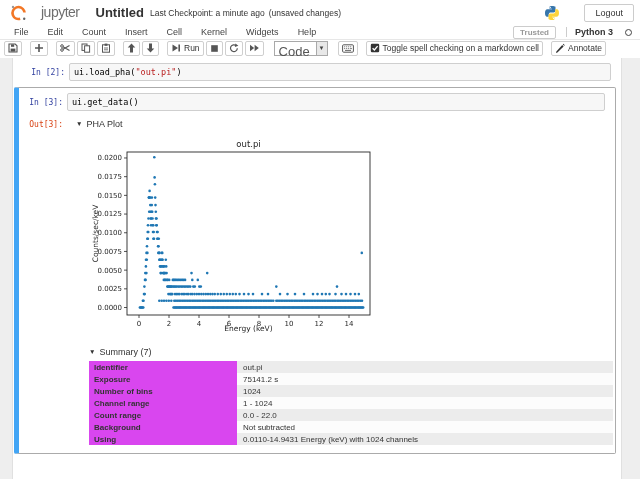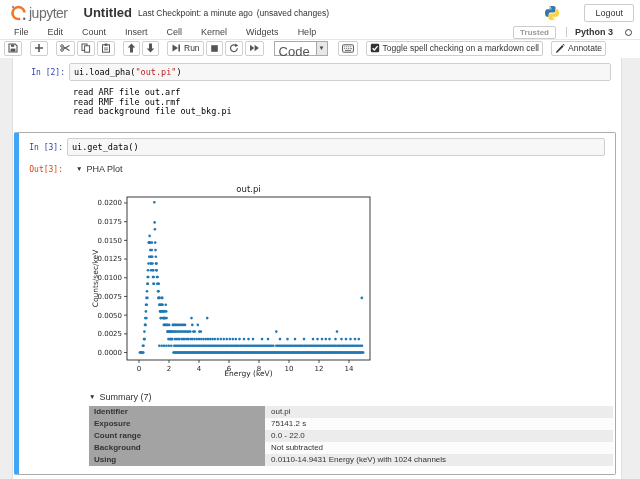--- a/index.html
+++ b/index.html
@@ -1,21 +1,21 @@
 <!DOCTYPE html>
 <html><head>
 <meta charset="utf-8">
 <style>
   * { margin:0; padding:0; box-sizing:border-box; }
   html,body { width:640px; height:479px; overflow:hidden; }
   body { font-family:"Liberation Sans","DejaVu Sans",sans-serif; background:#fff; color:#333; position:relative; }
 
   
   .header { height:25px; display:flex; align-items:center; padding:0 6px 0 10px; background:#fff; }
-  .logo { display:flex; align-items:center; gap:2px; cursor:pointer; }
+  .logo { display:flex; align-items:flex-start; gap:14px; cursor:pointer; }
   .logo-text { font-size:14px; color:#6e6e6e; letter-spacing:-0.5px; }
   .nb-title { font-size:13px; color:#333; margin-left:16px; }
   .checkpoint { font-size:8.5px; color:#333; margin-left:6px; }
   .unsaved { font-size:8.5px; color:#333; margin-left:4px; }
   .header-right { margin-left:auto; display:flex; align-items:center; gap:24px; }
   .logout-btn { font-size:9px; color:#333; background:#fff; border:1px solid #ccc; border-radius:2px; padding:3px 10px; cursor:pointer; }
 
   
   .menubar { height:15px; display:flex; align-items:center; padding:0 8px 0 14px; border-bottom:1px solid #e7e7e7; background:#fff; }
   .menu-item { font-size:9px; color:#444; margin-right:19px; cursor:pointer; }
@@ -49,21 +49,21 @@
   .selected-cell { margin:6px 5px 0 1px; border:1px solid #ababab; border-left:5px solid #42A5F5; border-radius:2px; padding:3px 0 8px 0; }
   .selected-cell .cell { padding-left:0; }
   .selected-cell .prompt { width:48px; }
   .out-row { display:flex; margin-top:8px; }
   .out-content { flex:1; font-size:9px; color:#333; }
   .tri { font-size:6.5px; color:#333; margin-right:4px; position:relative; top:-1px; }
   .details-line { cursor:pointer; padding-left:9px; }
   .figure-wrap { margin:10px 0 0 24px; }
   .summary-block { margin:12px 0 0 22px; }
   .summary-table { border-collapse:collapse; width:524px; margin-top:4px; font-size:8px; }
-  .summary-table th { width:176px; text-align:left; font-weight:bold; background:#a3a3a3; padding:1.5px 5px; }
+  .summary-table th { width:148px; text-align:left; font-weight:bold; background:#d946ef; padding:1.5px 5px; }
   .summary-table td { padding:1.5px 6px; }
   .summary-table tr:nth-child(odd) td { background:#ececec; }
   .summary-table tr:nth-child(even) td { background:#fcfcfc; }
 
   svg text { font-family:"DejaVu Sans","Liberation Sans",sans-serif; fill:#262626; }
 </style>
 </head>
 <body>
 
 <div class="header">
@@ -208,25 +208,20 @@
   </button>
 </div>
 
 <div class="main">
   <div class="notebook">
 
     <div>
       <div class="cell">
         <div class="prompt in-prompt">In [2]:</div>
         <div class="inputbox"><span>ui.load_pha(</span><span class="tok-string">"out.pi"</span><span>)</span></div>
-      </div>
-      <div class="output-text">
-        <div>read ARF file out.arf</div>
-        <div>read RMF file out.rmf</div>
-        <div>read background file out_bkg.pi</div>
       </div>
     </div>
 
     <div class="selected-cell">
       <div class="cell">
         <div class="prompt in-prompt">In [3]:</div>
         <div class="inputbox"><span>ui.get_data()</span></div>
       </div>
       <div class="out-row">
         <div class="prompt out-prompt" style="padding-top:1px;">Out[3]:</div>
@@ -828,20 +823,28 @@
               <tbody>
                   <tr>
                     <th>Identifier</th>
                     <td>out.pi</td>
                   </tr>
               <tr>
                     <th>Exposure</th>
                     <td>75141.2 s</td>
                   </tr>
               <tr>
+                    <th>Number of bins</th>
+                    <td>1024</td>
+                  </tr>
+              <tr>
+                    <th>Channel range</th>
+                    <td>1 - 1024</td>
+                  </tr>
+              <tr>
                     <th>Count range</th>
                     <td>0.0 - 22.0</td>
                   </tr>
               <tr>
                     <th>Background</th>
                     <td>Not subtracted</td>
                   </tr>
               <tr>
                     <th>Using</th>
                     <td>0.0110-14.9431 Energy (keV) with 1024 channels</td>

